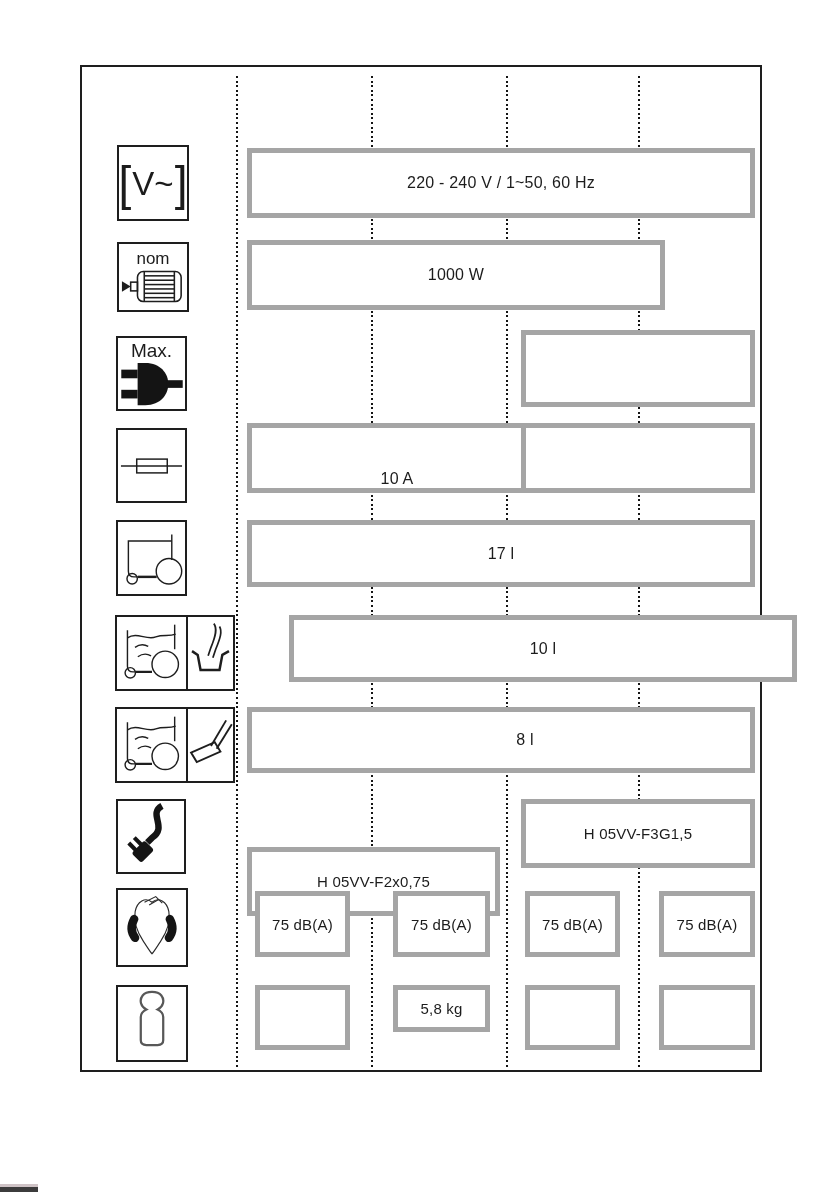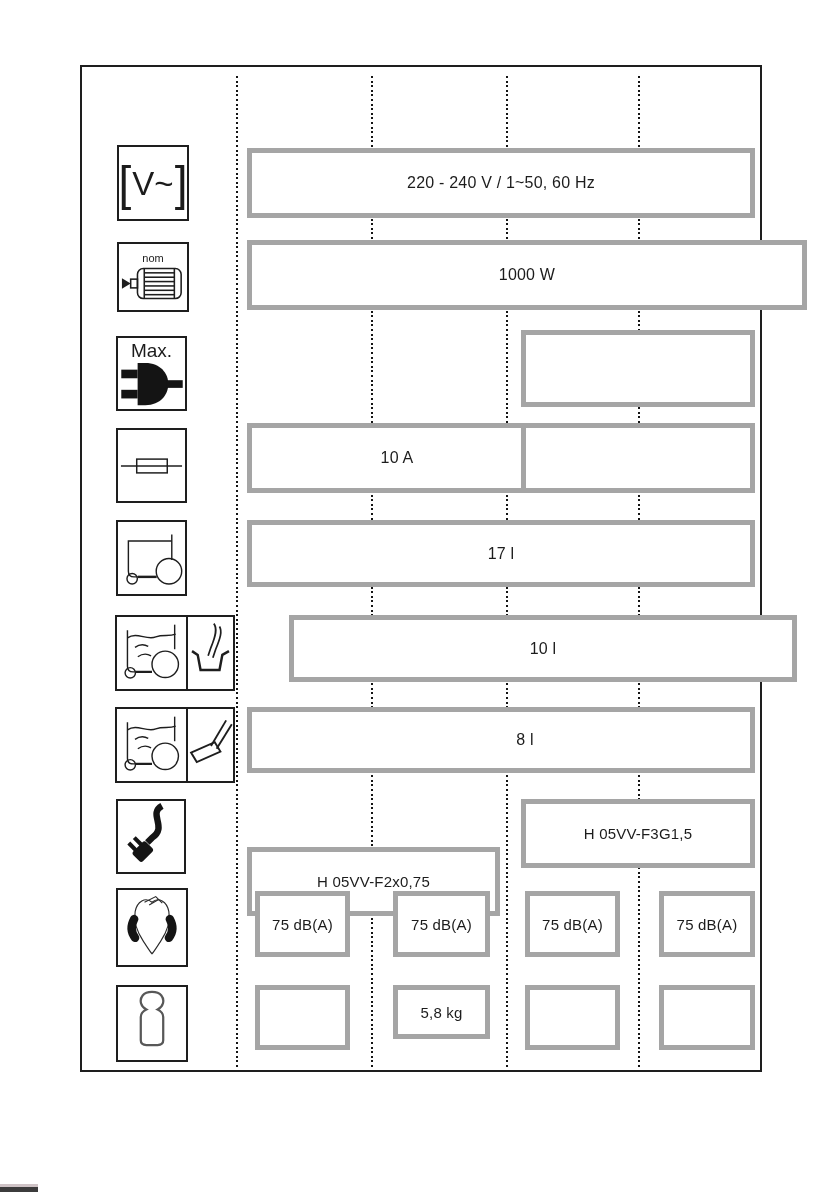--- a/index.html
+++ b/index.html
@@ -17,21 +17,21 @@
         display:flex;flex-direction:column;align-items:center;justify-content:center;z-index:2;}
   .ibox .toplabel{line-height:1;margin:2px 0 1px 0;}
   .dual{flex-direction:row;padding:0;}
   .dual .cell{height:100%;display:flex;align-items:center;justify-content:center;box-sizing:border-box;}
   .dual .cell.left{width:72px;border-right:2px solid #1e1e1e;}
   .dual .cell.right{flex:1;}
   svg{display:block;}
   .voltglyph{display:flex;align-items:center;justify-content:center;font-weight:400;}
   .voltglyph .br{font-size:46px;line-height:1;transform:scaleY(1.05);}
   .voltglyph .core{font-size:33px;line-height:1;margin:0 1px;}
-  .nomlbl{font-size:11px;}
+  .nomlbl{font-size:17px;}
   .maxlbl{font-size:19px;}
   .fragment{position:absolute;left:0;top:1184px;width:38px;height:8px;z-index:3;
             background:linear-gradient(to bottom,#cfc3c6 0 3px,#3c3c3c 3px 100%);}
 </style>
 </head>
 <body>
 
 <div class="page">
   <div class="frame"></div>
 
@@ -178,29 +178,29 @@
   <div class="ibox" style="left:116px;top:985px;width:72px;height:77px;">
     <svg width="68" height="72" viewBox="0 0 72 77">
       <path d="M30,23 C24,20 22,13 26,8 C30,3 42,3 46,8 C50,13 48,20 42,23 C46,25 48,28 48,31 L48,56 C48,60 46,61 42,61 L30,61 C26,61 24,60 24,56 L24,31 C24,28 26,25 30,23 Z" stroke="#585858" stroke-width="2.4" fill="none"></path>
     </svg>
   </div>
 
   <div class="vbox" style="left:247px;top:148px;width:508px;height:70px;">
     <span>220 - 240 V / 1~50, 60 Hz</span>
   </div>
 
-  <div class="vbox" style="left:247px;top:240px;width:560px;height:70px;">
+  <div class="vbox" style="left:247px;top:240px;width:418px;height:70px;">
     <span>1000 W</span>
   </div>
 
   <div class="vbox" style="left:521px;top:330px;width:234px;height:77px;">
     <span></span>
   </div>
 
-  <div class="vbox" style="left:247px;top:423px;width:300px;height:70px;">
+  <div class="vbox" style="left:247px;top:423px;width:300px;height:70px;align-items:flex-end;">
     <span>10 A</span>
   </div>
   <div class="vbox" style="left:521px;top:423px;width:234px;height:70px;">
     <span></span>
   </div>
 
   <div class="vbox" style="left:247px;top:520px;width:508px;height:67px;">
     <span>17 l</span>
   </div>
 
@@ -228,21 +228,21 @@
   <div class="vbox small" style="left:525px;top:891px;width:95px;height:66px;">
     <span>75 dB(A)</span>
   </div>
   <div class="vbox small" style="left:659px;top:891px;width:96px;height:66px;">
     <span>75 dB(A)</span>
   </div>
 
   <div class="vbox small" style="left:255px;top:985px;width:95px;height:65px;">
     <span></span>
   </div>
-  <div class="vbox small" style="left:393px;top:985px;width:97px;height:54px;">
+  <div class="vbox small" style="left:393px;top:985px;width:97px;height:47px;">
     <span>5,8 kg</span>
   </div>
   <div class="vbox small" style="left:525px;top:985px;width:95px;height:65px;">
     <span></span>
   </div>
   <div class="vbox small" style="left:659px;top:985px;width:96px;height:65px;">
     <span></span>
   </div>
 
   <div class="fragment"></div>

